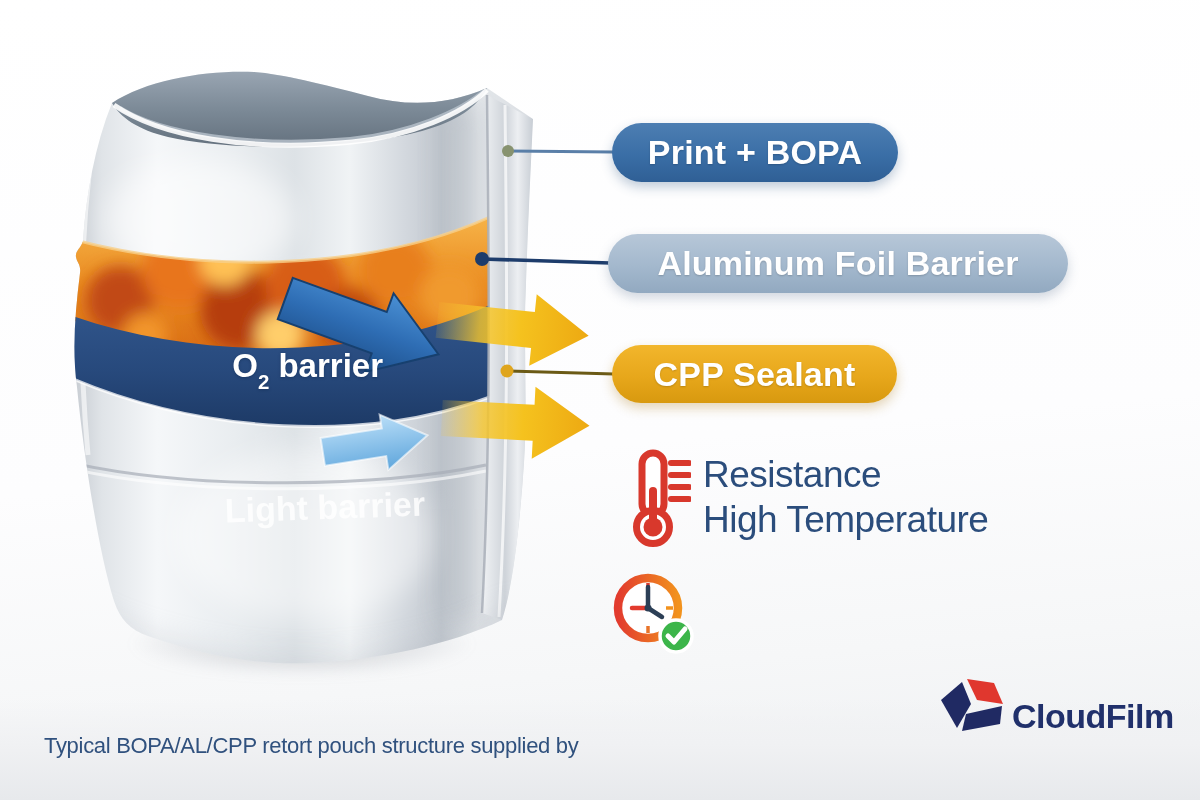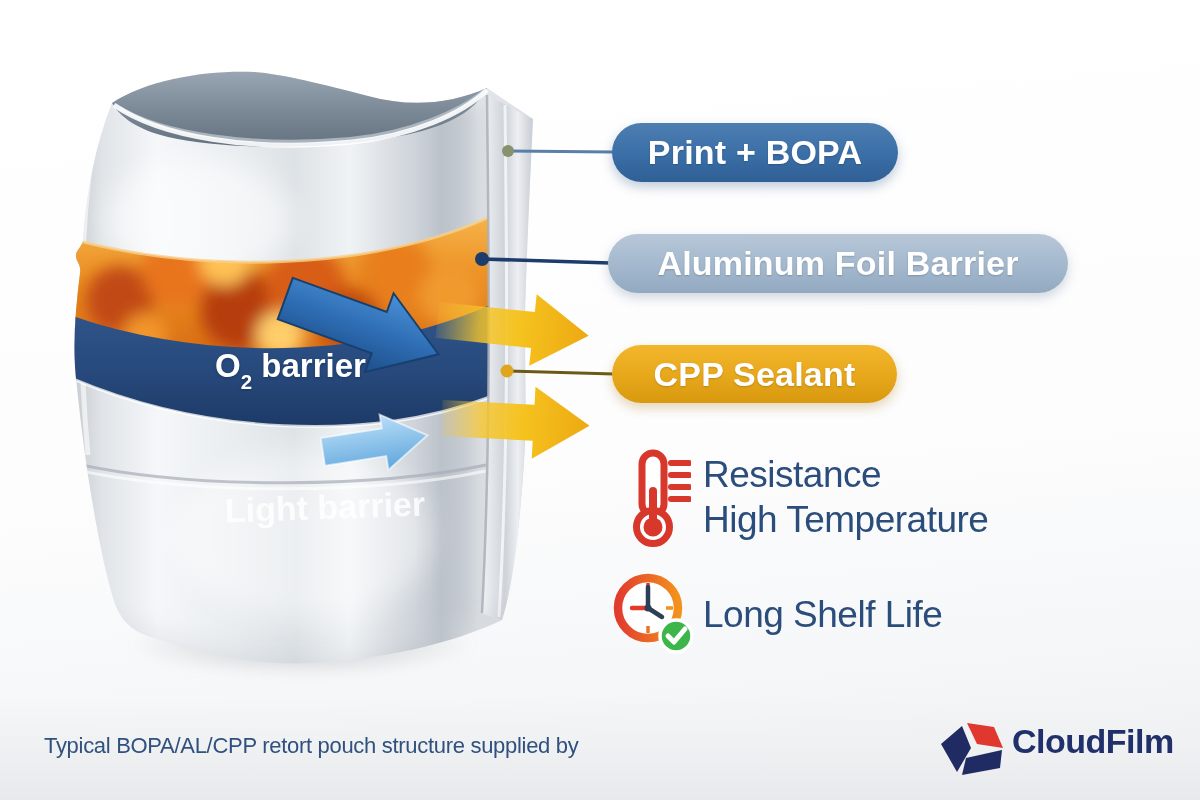--- a/index.html
+++ b/index.html
@@ -15,21 +15,21 @@
   .pouch-shadow{
     position:absolute;left:62px;top:598px;width:480px;height:92px;
     background:radial-gradient(50% 50% at 50% 50%,rgba(112,120,132,0.38) 0%,rgba(112,120,132,0) 72%);
     filter:blur(6px);
   }
   #pouch-svg{position:absolute;left:50px;top:45px;overflow:visible;}
   #connector-svg{position:absolute;left:0;top:0;pointer-events:none;}
 
   .pouch-text{position:absolute;color:#ffffff;text-align:center;}
   #o2-label{left:198px;top:347px;width:185px;font-size:33px;font-weight:bold;
-    text-shadow:0 1px 3px rgba(10,30,60,0.35);}
+    text-shadow:0 1px 3px rgba(10,30,60,0.35);text-align:right;}
   #o2-label sub{font-size:0.62em;position:relative;top:0.22em;line-height:0;}
   #light-label{left:210px;top:488px;width:230px;font-size:34px;font-weight:bold;
     color:rgba(255,255,255,0.82);transform:rotate(-2deg);}
 
   .pill{
     position:absolute;display:flex;align-items:center;justify-content:center;
     border-radius:40px;color:#ffffff;font-weight:bold;font-size:34px;letter-spacing:0.2px;
     text-shadow:0 1px 2px rgba(0,0,0,0.18);
   }
   #pill-print{left:612px;top:123px;width:286px;height:59px;
@@ -43,21 +43,21 @@
     box-shadow:0 5px 12px rgba(170,120,20,0.30);align-items:center;}
 
   .feature-text{position:absolute;color:#2b4d7c;font-size:37px;line-height:45px;letter-spacing:-0.5px;}
   #feature-text-1{left:703px;top:452px;}
   #feature-text-2{left:703px;top:592px;}
   .feature-icon{position:absolute;}
   #thermo-icon{left:625px;top:447px;}
   #clock-icon{left:610px;top:570px;}
 
   #footer-caption{position:absolute;left:44px;top:733px;font-size:22px;color:#30517e;letter-spacing:-0.3px;}
-  #brand{position:absolute;left:938px;top:722px;display:flex;align-items:flex-start;}
+  #brand{position:absolute;left:938px;top:678px;display:flex;align-items:flex-end;}
   #brand-name{margin-left:8px;font-size:34px;font-weight:bold;color:#20306b;letter-spacing:-0.5px;}
 </style>
 </head>
 <body>
 
 <div id="canvas">
 
   <div class="floor"></div>
   <div class="pouch-shadow"></div>
 
@@ -256,23 +256,20 @@
     <line x1="38" y1="13" x2="38" y2="20" stroke="#d8382c" stroke-width="3.5"></line>
     <line x1="56" y1="38" x2="63" y2="38" stroke="#f2921d" stroke-width="3.5"></line>
     <line x1="38" y1="56" x2="38" y2="63" stroke="#e8742a" stroke-width="3.5"></line>
     <line x1="38" y1="38" x2="38" y2="17" stroke="#2c3f56" stroke-width="4.5" stroke-linecap="round"></line>
     <line x1="38" y1="38" x2="22" y2="38" stroke="#e23b2e" stroke-width="4.5" stroke-linecap="round"></line>
     <line x1="38" y1="38" x2="52" y2="47" stroke="#2c3f56" stroke-width="4.5" stroke-linecap="round"></line>
     <circle cx="38" cy="38" r="3.5" fill="#2c3f56"></circle>
     <circle cx="66" cy="66" r="16" fill="#3cb54a" stroke="#ffffff" stroke-width="3.5"></circle>
     <path d="M 58,66 L 64,72 L 75,59" stroke="#ffffff" stroke-width="5" fill="none" stroke-linecap="round" stroke-linejoin="round"></path>
   </svg>
-  <div class="feature-text" id="feature-text-2">
-    <div>Long Shelf Life</div>
-  </div>
 
   <div id="footer-caption">Typical BOPA/AL/CPP retort pouch structure supplied by</div>
 
   <div id="brand">
     <svg width="66" height="58" viewBox="0 0 66 58">
       <polygon points="29,1 56,5 65,26 39,22" fill="#e0372e"></polygon>
       <polygon points="24,4 33,26 19,50 3,22" fill="#202a63"></polygon>
       <polygon points="28,36 64,28 62,46 24,53" fill="#202a63"></polygon>
     </svg>
     <span id="brand-name">CloudFilm</span>

